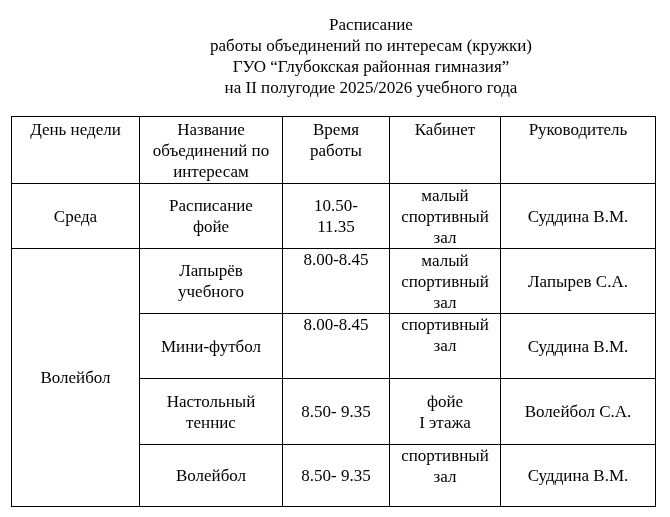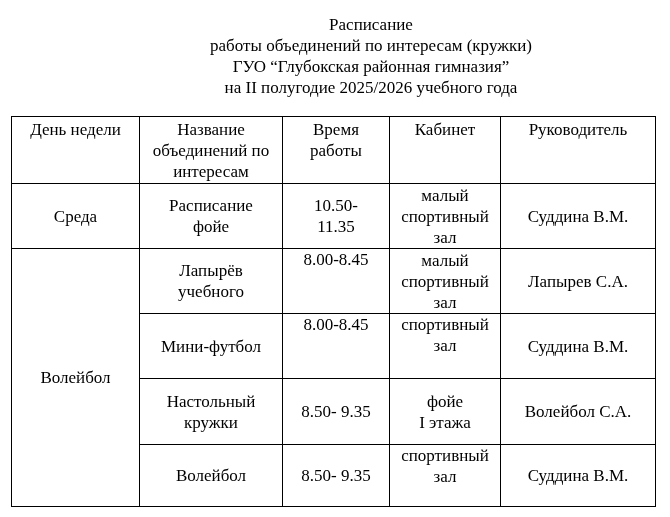--- a/index.html
+++ b/index.html
@@ -122,21 +122,21 @@
     <td class="top">
       <span class="line">спортивный</span>
       <span class="line">зал</span>
     </td>
     <td class="mid">Суддина В.М.</td>
   </tr>
 
   <tr class="r4">
     <td class="mid">
       <span class="line">Настольный</span>
-      <span class="line">кружки</span>
+      <span class="line">теннис</span>
     </td>
     <td class="mid">
       <span class="line">8.50- 9.35</span>
     </td>
     <td class="mid">
       <span class="line">фойе</span>
       <span class="line">I этажа</span>
     </td>
     <td class="mid">Волейбол С.А.</td>
   </tr>

